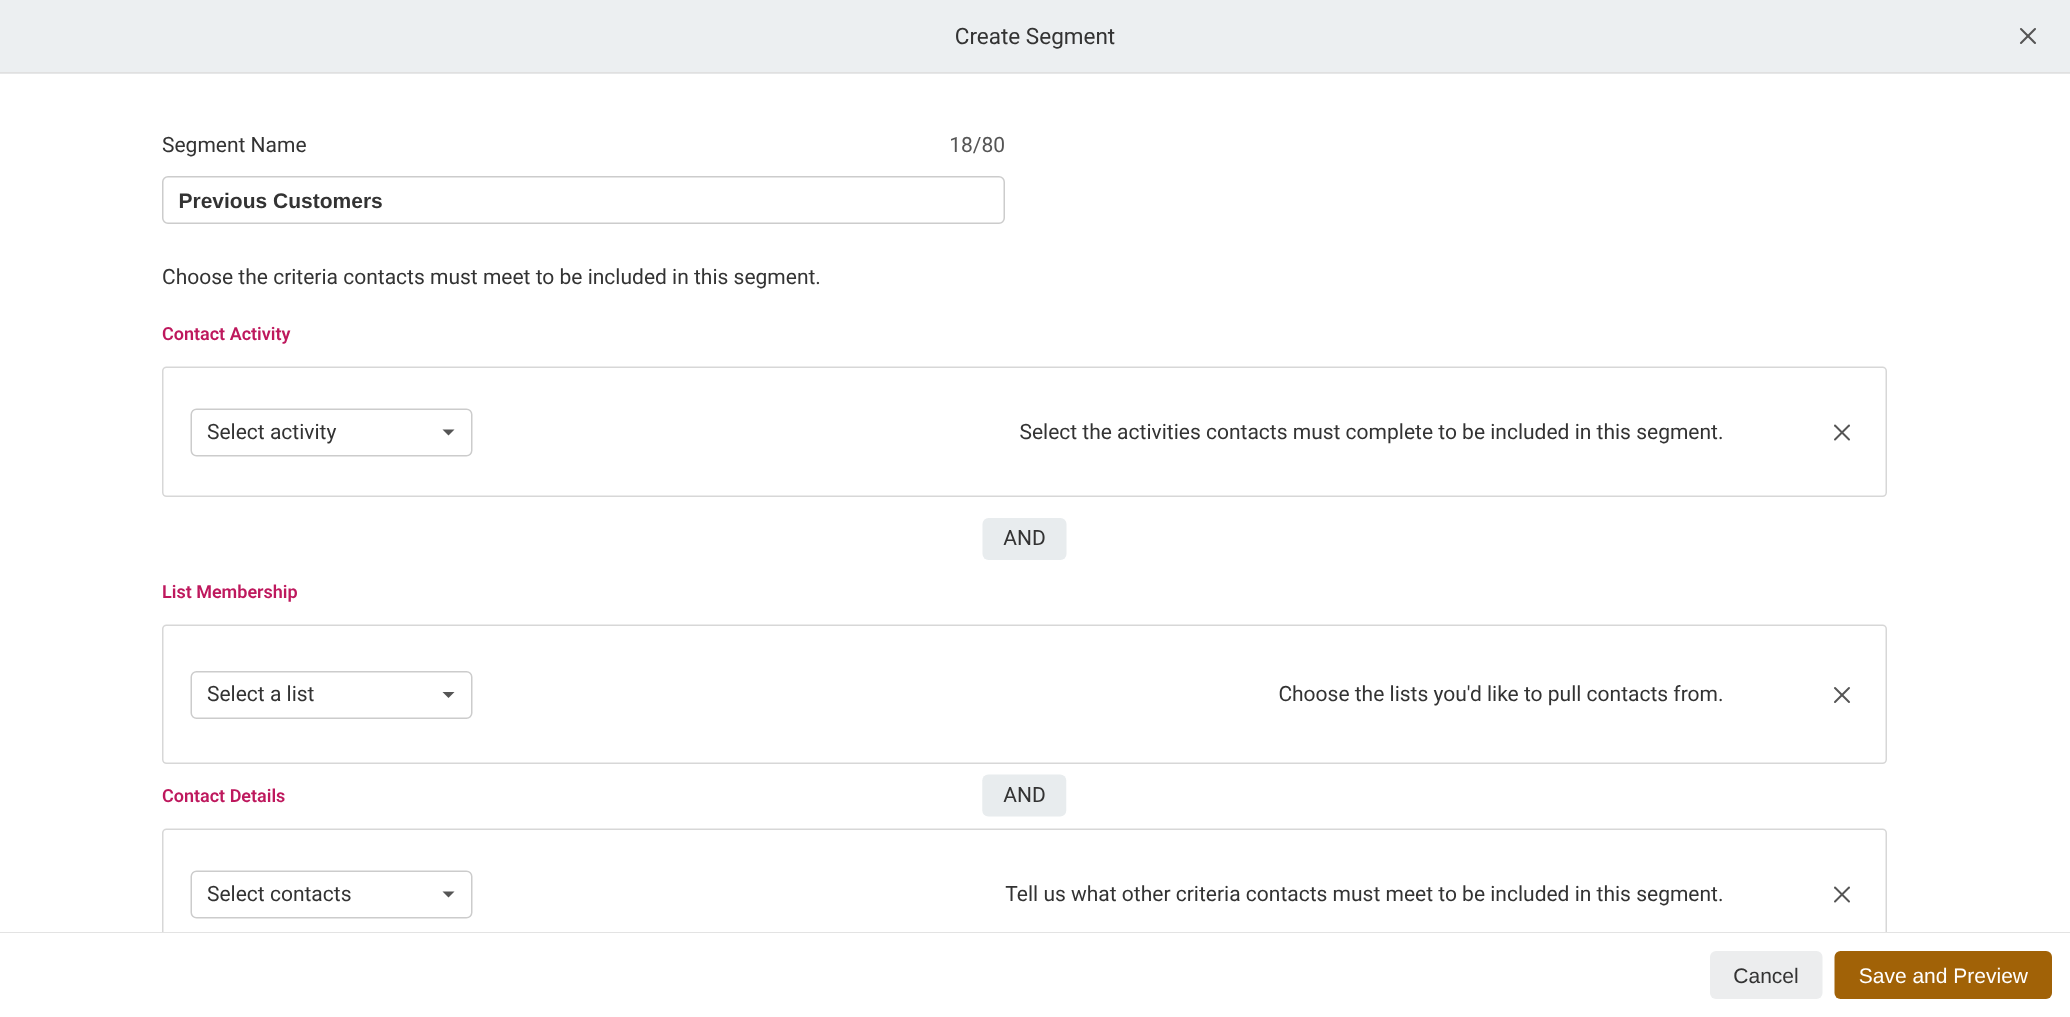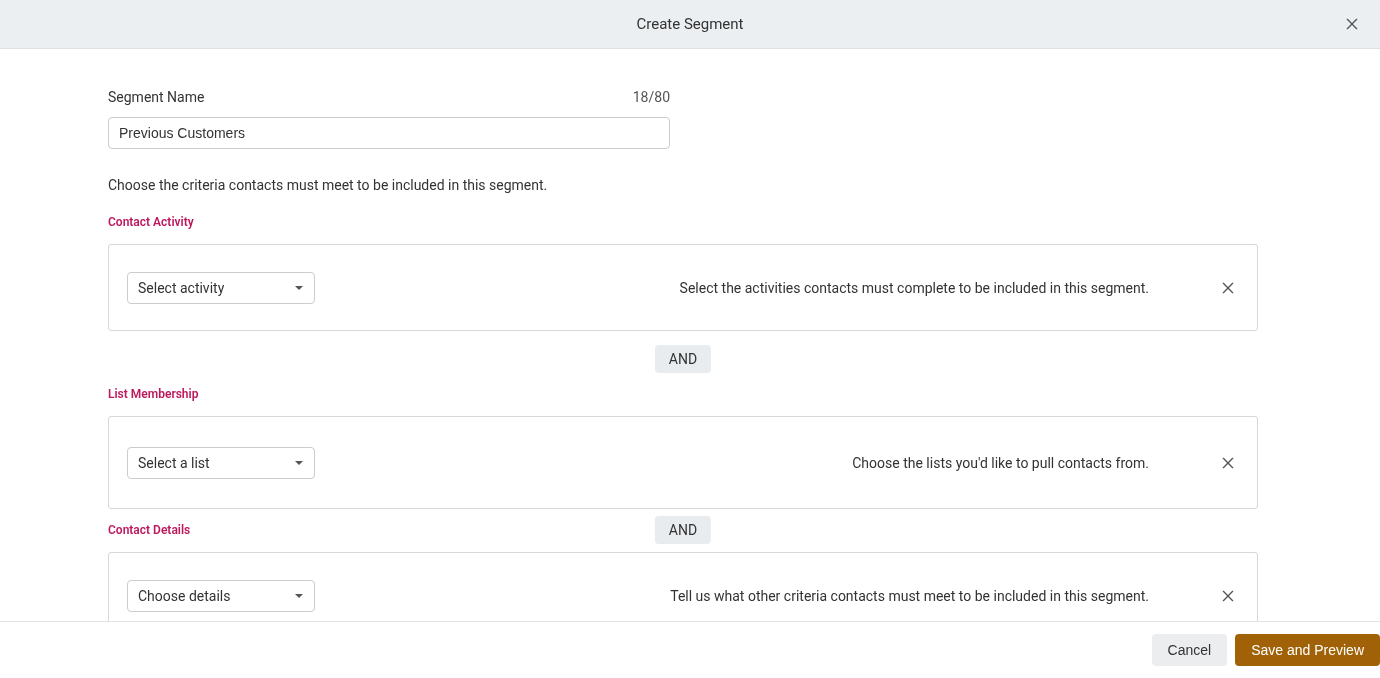--- a/index.html
+++ b/index.html
@@ -75,20 +75,21 @@
     }
     .text-input {
       width: 562px;
       height: 32px;
       padding: 0 10px;
       border: 1px solid #ccc;
       border-radius: 4px;
       font-size: 14px;
       color: #333;
       outline: none;
+      font-weight: bold;
     }
     .helper-text {
       font-size: 14px;
       color: #333;
       margin-top: 28px;
       margin-bottom: 22px;
     }
     .section-title {
       font-size: 12px;
       font-weight: 600;
@@ -181,20 +182,21 @@
       left: 50%;
       transform: translateX(-50%);
     }
     .modal-footer {
       background: #fff;
       height: 57px;
       border-top: 1px solid #e3e3e3;
       display: flex;
       align-items: center;
       justify-content: flex-end;
+      padding-right: 12px;
       gap: 8px;
     }
     .btn {
       height: 32px;
       padding: 0 16px;
       border-radius: 4px;
       font-size: 14px;
       cursor: pointer;
       border: none;
       display: flex;
@@ -300,21 +302,21 @@
 
     
     <div style="height:14px;"></div>
     <div class="section-row">
       <div class="section-title">Contact Details</div>
       <div class="and-badge">AND</div>
     </div>
     <div class="criteria-card">
       <div class="criteria-left">
         <div class="select-control">
-          <span class="select-text">Choose details</span>
+          <span class="select-text">Select contacts</span>
           <svg class="chevron-down" viewBox="0 0 10 10">
               <path d="M1 3 L5 7 L9 3 Z"></path>
             </svg>
         </div>
       </div>
       <div class="criteria-right">
         <span class="criteria-hint">Tell us what other criteria contacts must meet to be included in this segment.</span>
         <div class="remove-btn">
           <svg viewBox="0 0 24 24" fill="none" stroke-width="2" stroke-linecap="round">
             <line x1="5" y1="5" x2="19" y2="19"></line>

